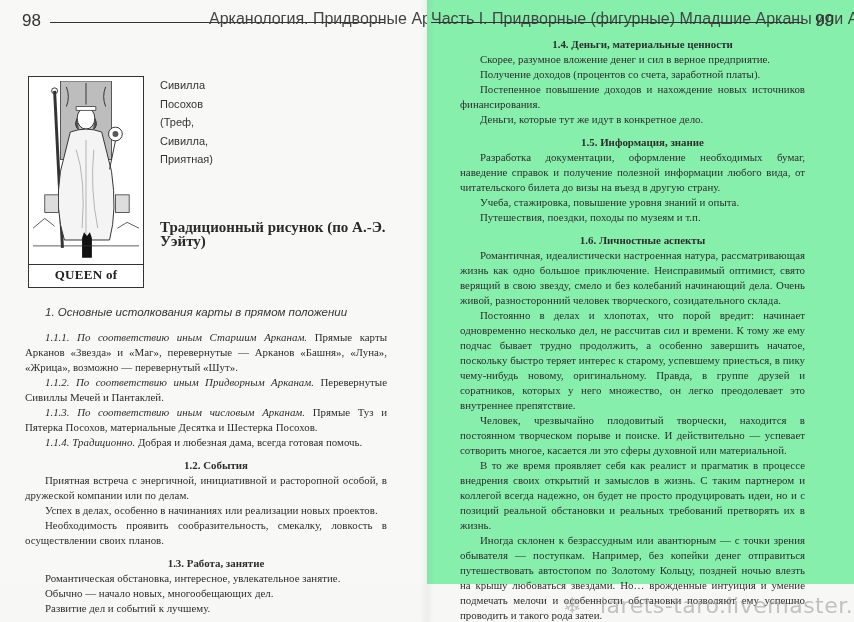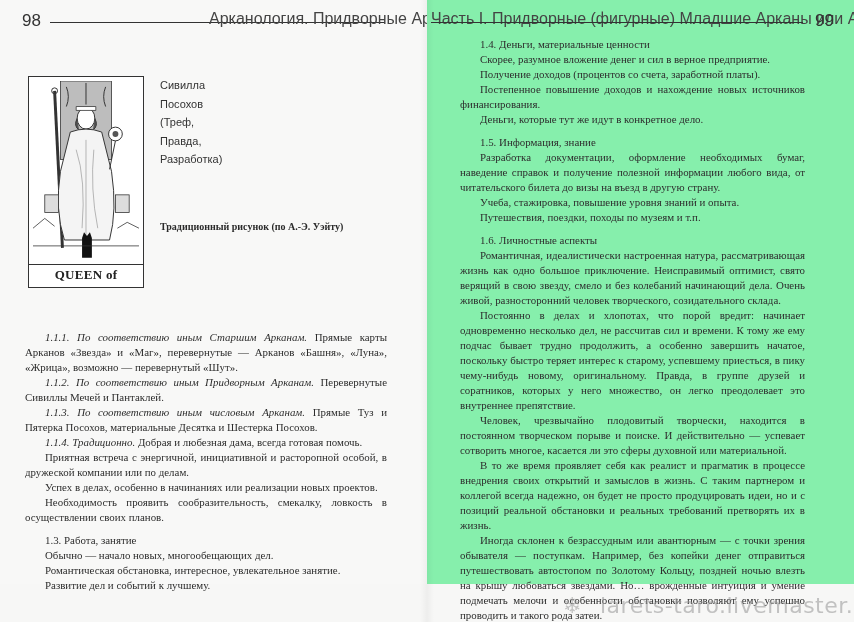--- a/index.html
+++ b/index.html
@@ -19,31 +19,31 @@
   .head-rule { position: absolute; height: 1px; background: #333; top: 22px; }
 
   
   .card { position: absolute; left: 28px; top: 76px; width: 116px; height: 212px; border: 1.5px solid #333; background: #fff; box-sizing: border-box; overflow: hidden; }
   .card-art { position: absolute; left: 4px; top: 4px; right: 4px; bottom: 24px; }
   .card-caption { position: absolute; left: 0; right: 0; bottom: 2px; height: 20px; border-top: 1.5px solid #333; text-align: center; font-family: "Liberation Serif", serif; font-size: 13px; font-weight: bold; color: #222; line-height: 20px; letter-spacing: 0.3px; }
 
   .card-title { position: absolute; left: 160px; top: 76px; font-family: "Liberation Sans", sans-serif; font-size: 11px; line-height: 18.5px; color: #333; }
   .card-title div { white-space: nowrap; }
 
-  .desc-block { position: absolute; left: 160px; top: 220px; width: 230px; font-size: 10px; line-height: 14px; }
+  .desc-block { position: absolute; left: 160px; top: 220px; width: 230px; font-size: 15px; line-height: 14px; }
   .desc-block .hdr { font-weight: bold; }
   .desc-block .txt { color: #3a3a3a; }
 
   .section-title { position: absolute; left: 45px; top: 306px; font-family: "Liberation Sans", sans-serif; font-style: italic; font-size: 11.5px; color: #333; white-space: nowrap; }
 
   .col { position: absolute; font-size: 10.9px; line-height: 15px; color: #2d2d2d; }
   .col-left { left: 25px; top: 330px; width: 362px; }
   .col-right { left: 460px; top: 37px; width: 345px; }
 
-  .h { font-weight: normal; padding-left: 20px; margin-top: 8px; }
+  .h { font-weight: bold; padding-left: 20px; margin-top: 8px; text-align: center; }
   .h.first { margin-top: 0; }
   .p { text-indent: 20px; text-align: justify; }
   .p-nojust { text-indent: 20px; }
   .it { font-style: italic; }
 
   .watermark { position: absolute; left: 600px; top: 593px; font-family: "DejaVu Sans", sans-serif; font-size: 22px; color: rgba(150,150,150,0.55); letter-spacing: 0.5px; white-space: nowrap; }
   .wm-icon { position: absolute; left: 563px; top: 593px; width: 30px; height: 26px; color: rgba(150,150,150,0.55); font-size: 22px; line-height: 26px; }
 
   .spine-shadow { position: absolute; left: 420px; top: 0; width: 14px; height: 622px; background: linear-gradient(to right, rgba(0,0,0,0) 0%, rgba(0,0,0,0.04) 50%, rgba(0,0,0,0) 100%); }
   .top-band { position: absolute; left: 0; top: 0; width: 854px; height: 3px; background: #dcdcdc; }
@@ -88,42 +88,44 @@
 
         <line x1="0" y1="168" x2="108" y2="168" stroke="#333" stroke-width="0.8"></line>
       </svg>
       <div class="card-caption">QUEEN of WANDS.</div>
     </div>
 
     <div class="card-title">
       <div>Сивилла</div>
       <div>Посохов</div>
       <div>(Треф,</div>
-      <div>Правда,</div>
-      <div>Разработка)</div>
+      <div>Сивилла,</div>
+      <div>Приятная)</div>
     </div>
 
     <div class="desc-block">
       <div class="hdr">Традиционный рисунок (по А.-Э. Уэйту)</div>
     </div>
 
+    <div class="section-title">1. Основные истолкования карты в прямом положении</div>
 
     <div class="col col-left">
       <div class="p"><span class="it">1.1.1. По соответствию иным Старшим Арканам.</span><span> Прямые карты Арканов «Звезда» и «Маг», перевернутые — Арканов «Башня», «Луна», «Жрица», возможно — перевернутый «Шут».</span></div>
       <div class="p"><span class="it">1.1.2. По соответствию иным Придворным Арканам.</span><span> Перевернутые Сивиллы Мечей и Пантаклей.</span></div>
       <div class="p"><span class="it">1.1.3. По соответствию иным числовым Арканам.</span><span> Прямые Туз и Пятерка Посохов, материальные Десятка и Шестерка Посохов.</span></div>
       <div class="p"><span class="it">1.1.4. Традиционно.</span><span> Добрая и любезная дама, всегда готовая помочь.</span></div>
 
+      <div class="h">1.2. События</div>
       <div class="p">Приятная встреча с энергичной, инициативной и расторопной особой, в дружеской компании или по делам.</div>
       <div class="p">Успех в делах, особенно в начинаниях или реализации новых проектов.</div>
       <div class="p">Необходимость проявить сообразительность, смекалку, ловкость в осуществлении своих планов.</div>
 
       <div class="h">1.3. Работа, занятие</div>
+      <div class="p-nojust">Романтическая обстановка, интересное, увлекательное занятие.</div>
       <div class="p-nojust">Обычно — начало новых, многообещающих дел.</div>
-      <div class="p-nojust">Романтическая обстановка, интересное, увлекательное занятие.</div>
       <div class="p-nojust">Развитие дел и событий к лучшему.</div>
     </div>
   </div>
 
   <div class="page page-right">
     <div class="head-text" style="left:4px;">Часть I. Придворные (фигурные) Младшие Арканы или Арканы Двора</div>
     <div class="head-rule" style="left:4px; width:372px;"></div>
     <div class="page-num" style="left:388px;">99</div>
   </div>
 

